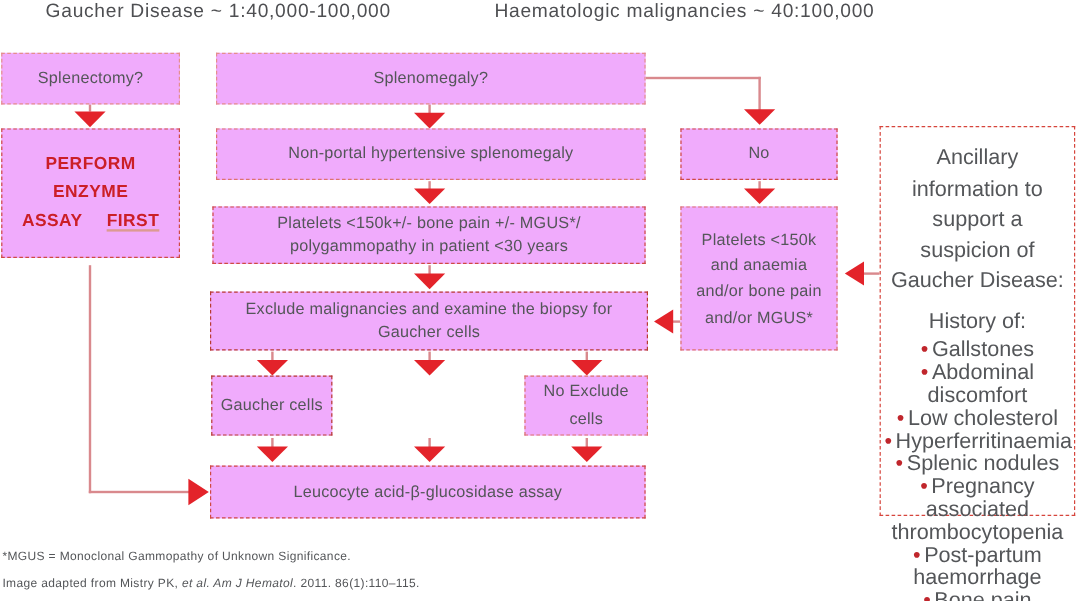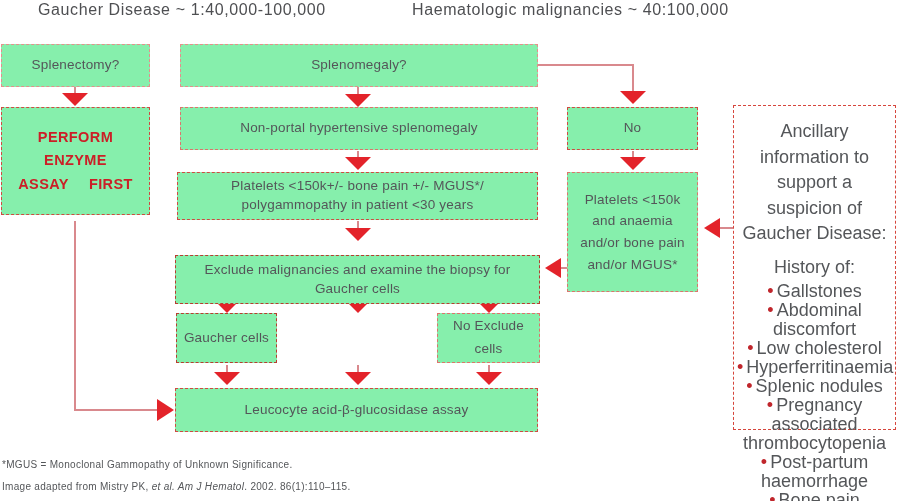--- a/index.html
+++ b/index.html
@@ -5,48 +5,48 @@
   html,body { margin:0; padding:0; background:#fff; }
   #canvas {
     position:relative; width:900px; height:501px; background:#ffffff;
     font-family:"Liberation Sans", sans-serif; color:#545659; overflow:hidden;
   }
   .hdr { position:absolute; top:1px; font-size:16px; letter-spacing:0.6px; color:#4e4f52; white-space:nowrap; }
   #hdr-left  { left:38px; }
   #hdr-right { left:412px; }
 
   .box {
-    position:absolute; box-sizing:border-box; background:#86efac;
+    position:absolute; box-sizing:border-box; background:#f0abfc;
     border:1.6px dashed #cf4a41;
     display:flex; align-items:center; justify-content:center;
     text-align:center; font-size:13.5px; letter-spacing:0.2px; line-height:1.4;
     padding:2px 5px; color:#545659;
   }
   .b-light  { border-color:#e58f8c; }
   .b-mid    { border-color:#cf4a41; }
   .b-dark   { border-color:#b83c30; }
   .b-salmon { border-color:#dd746c; }
 
   #box-splenectomy     { left:1px;   top:44px;  width:149px; height:43px; }
   #box-perform         { left:1px;   top:107px; width:149px; height:108px; }
   #box-splenomegaly    { left:180px; top:44px;  width:358px; height:43px; }
   #box-nonportal       { left:180px; top:107px; width:358px; height:43px; }
   #box-platelets-main  { left:177px; top:172px; width:361px; height:48px; }
-  #box-exclude         { left:175px; top:243px; width:365px; height:49px;margin-top:12px; }
+  #box-exclude         { left:175px; top:243px; width:365px; height:49px; }
   #box-gaucher-cells   { left:176px; top:313px; width:101px; height:50px; line-height:1.7; }
   #box-no-malignancy   { left:307px; top:313px; width:101px; height:50px; line-height:1.7; }
   #box-no-gaucher      { left:437px; top:313px; width:103px; height:50px; line-height:1.7; }
   #box-leucocyte       { left:175px; top:388px; width:363px; height:44px; }
   #box-no              { left:567px; top:107px; width:131px; height:43px; }
   #box-platelets-right { left:567px; top:172px; width:131px; height:120px; line-height:1.6; }
 
   #box-perform .red-line { color:#cb1f27; font-weight:bold; font-size:14.5px; letter-spacing:0.4px; line-height:1.6; }
   .first-underline {
     margin-left:20px;
-    text-decoration-color:#dc9a91; text-decoration-thickness:1.5px; text-underline-offset:3px;
+    text-decoration:underline; text-decoration-color:#dc9a91; text-decoration-thickness:1.5px; text-underline-offset:3px;
   }
 
   #box-ancillary {
     position:absolute; box-sizing:border-box; background:#fff;
     left:733px; top:105px; width:163px; height:325px;
     border:1.6px dashed #d6453c; text-align:center; color:#545659;
     font-size:18px; padding:13px 3px 4px;
   }
   #box-ancillary .anc-title { line-height:1.42; }
   #box-ancillary .anc-sub   { margin-top:8px; line-height:1.42; }
@@ -177,15 +177,15 @@
       <li><span class="blt">•</span><span>Hyperferritinaemia</span></li>
       <li><span class="blt">•</span><span>Splenic nodules</span></li>
       <li><span class="blt">•</span><span>Pregnancy associated thrombocytopenia</span></li>
       <li><span class="blt">•</span><span>Post-partum haemorrhage</span></li>
       <li><span class="blt">•</span><span>Bone pain</span></li>
       <li><span class="blt">•</span><span>Gammopathies</span></li>
     </ul>
   </div>
 
   <div id="fn1" class="fn">*MGUS = Monoclonal Gammopathy of Unknown Significance.</div>
-  <div id="fn2" class="fn"><span>Image adapted from Mistry PK, </span><span class="it">et al. Am J Hematol</span><span>. 2002. 86(1):110–115.</span></div>
+  <div id="fn2" class="fn"><span>Image adapted from Mistry PK, </span><span class="it">et al. Am J Hematol</span><span>. 2011. 86(1):110–115.</span></div>
 
 </div>
 
 </body></html>

